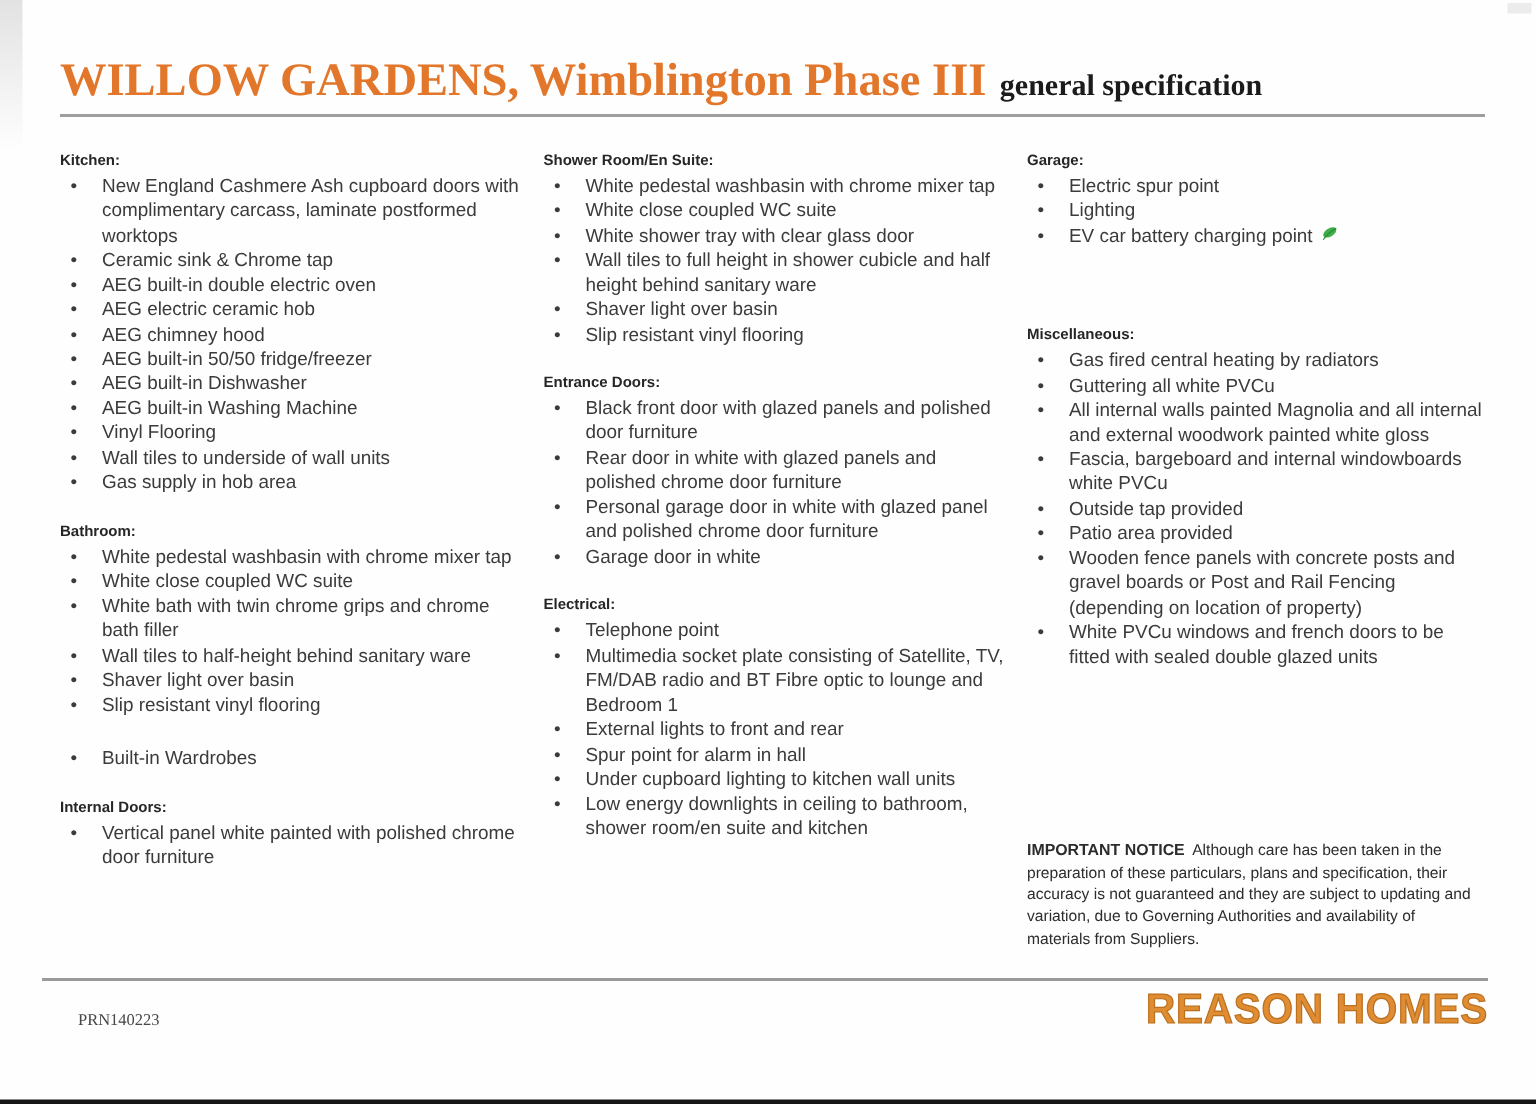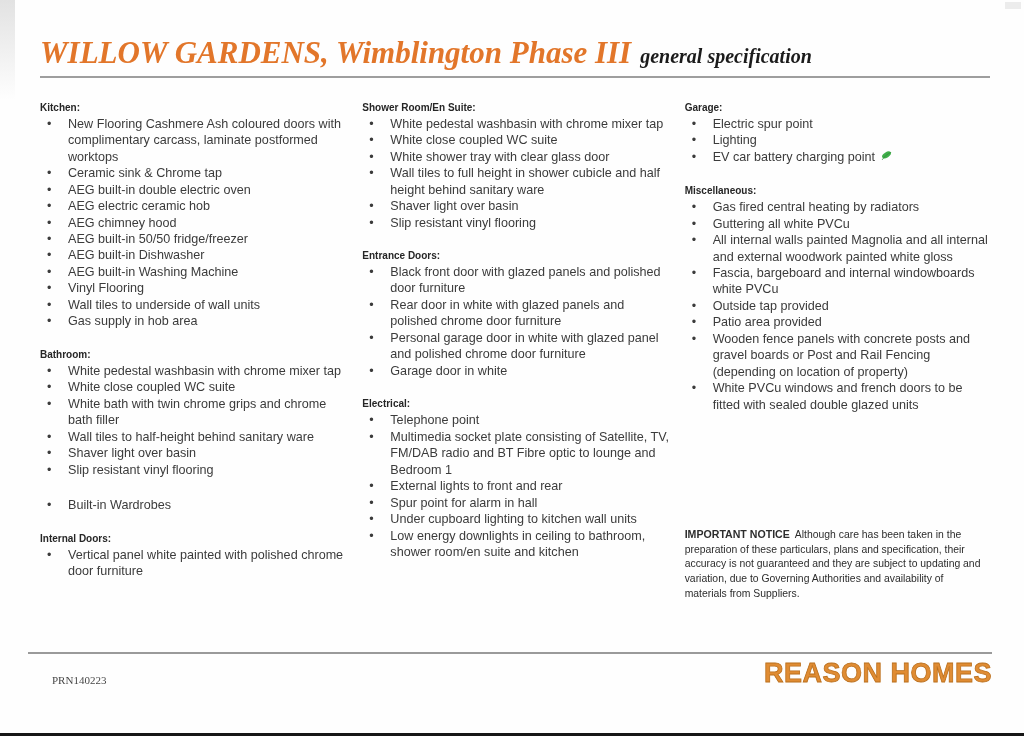--- a/index.html
+++ b/index.html
@@ -7,30 +7,30 @@
     position:relative; width:1024px; height:736px; box-sizing:border-box;
     background:#fefefe; overflow:hidden;
     font-family:"Liberation Sans", sans-serif; color:#3b3b3b;
     border-bottom:3px solid #161616;
   }
   
   .scan-edge-left { position:absolute; left:0; top:0; width:15px; height:100px;
     background:linear-gradient(to bottom, #e2e2e2, rgba(255,255,255,0)); }
   .scan-mark-tr { position:absolute; right:3px; top:2px; width:16px; height:7px; background:#ececec; }
 
-  header.doc-header { margin:36px 34px 0 40px; border-bottom:2px solid #9e9e9e; padding-bottom:6px;font-style:italic; }
+  header.doc-header { margin:36px 34px 0 40px; border-bottom:2px solid #9e9e9e; padding-bottom:6px; }
   h1.doc-title { margin:0; line-height:1.05; white-space:nowrap; }
   .title-main { font-family:"Liberation Serif", serif; font-weight:bold; font-size:31px; color:#e2762a; }
   .title-sub  { font-family:"Liberation Serif", serif; font-weight:bold; font-size:20px; color:#1b1b1b; margin-left:9px; }
 
   main.content { display:grid; grid-template-columns:1fr 1fr 1fr; column-gap:15px;
     padding:24px 32px 0 40px; }
 
   section.spec-section { margin:0 0 19px 0; }
-  .column[data-col="2"] section.spec-section:nth-of-type(2) { margin-top:19px; }
+  .column[data-col="2"] section.spec-section:nth-of-type(2) { margin-top:52px; }
   h3.section-heading { margin:0 0 3px 0; font-size:10px; font-weight:bold; color:#262626; }
   ul.spec-list { margin:0; padding:0; list-style:none; }
   li.spec-item { position:relative; padding-left:28px; font-size:12.6px; line-height:1.31;
     color:#3b3b3b; }
   li.spec-item::before { content:"\2022"; position:absolute; left:7px; top:0; color:#3b3b3b; }
   .item-icon { display:inline-block; vertical-align:-1px; margin-left:5px; }
 
   .notice { margin-top:114px; font-size:10.4px; line-height:1.4; color:#2c2c2c; padding-right:4px; }
   .notice-label { font-weight:bold; font-size:10.6px; margin-right:5px; }
 
@@ -51,21 +51,21 @@
 
   <header class="doc-header">
     <h1 class="doc-title"><span class="title-main">WILLOW GARDENS, Wimblington Phase III</span><span class="title-sub">general specification</span></h1>
   </header>
 
   <main class="content">
     <div class="column" data-col="0">
         <section class="spec-section">
           <h3 class="section-heading">Kitchen:</h3>
           <ul class="spec-list">
-            <li class="spec-item">New Flooring Cashmere Ash coloured doors with complimentary carcass, laminate postformed worktops</li>
+            <li class="spec-item">New England Cashmere Ash cupboard doors with complimentary carcass, laminate postformed worktops</li>
             <li class="spec-item">Ceramic sink &amp; Chrome tap</li>
             <li class="spec-item">AEG built-in double electric oven</li>
             <li class="spec-item">AEG electric ceramic hob</li>
             <li class="spec-item">AEG chimney hood</li>
             <li class="spec-item">AEG built-in 50/50 fridge/freezer</li>
             <li class="spec-item">AEG built-in Dishwasher</li>
             <li class="spec-item">AEG built-in Washing Machine</li>
             <li class="spec-item">Vinyl Flooring</li>
             <li class="spec-item">Wall tiles to underside of wall units</li>
             <li class="spec-item">Gas supply in hob area</li>

